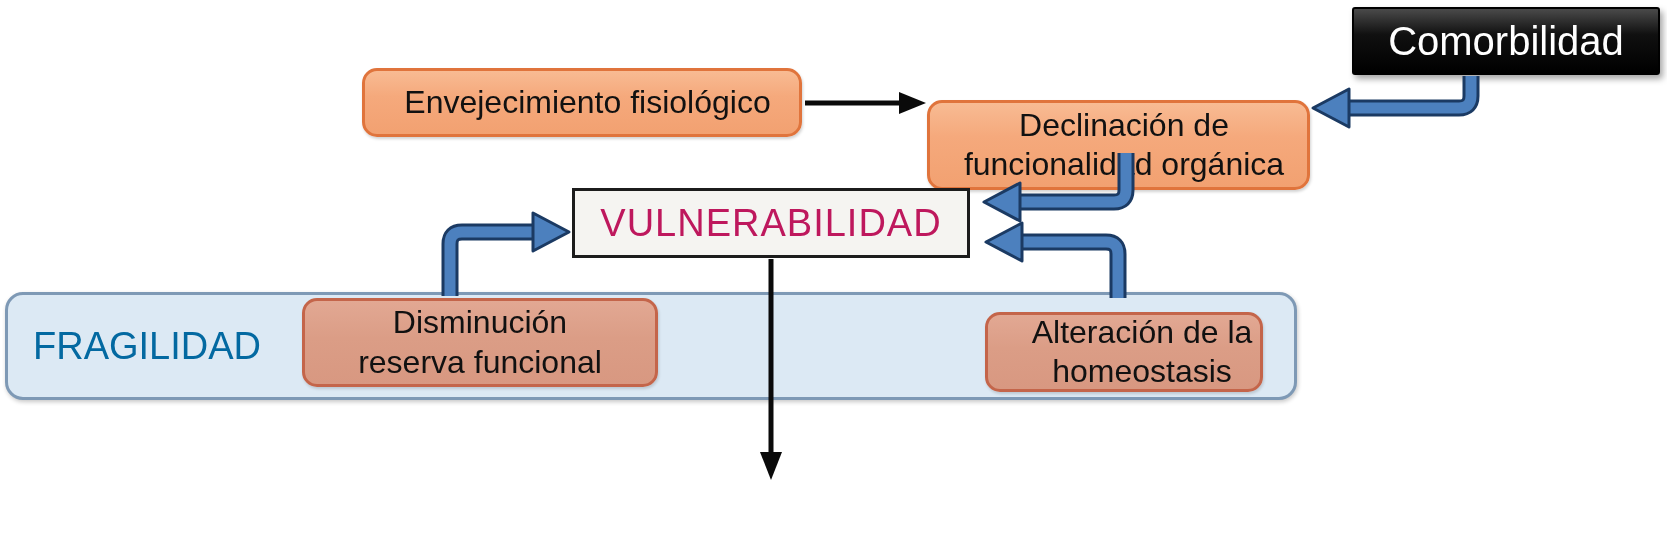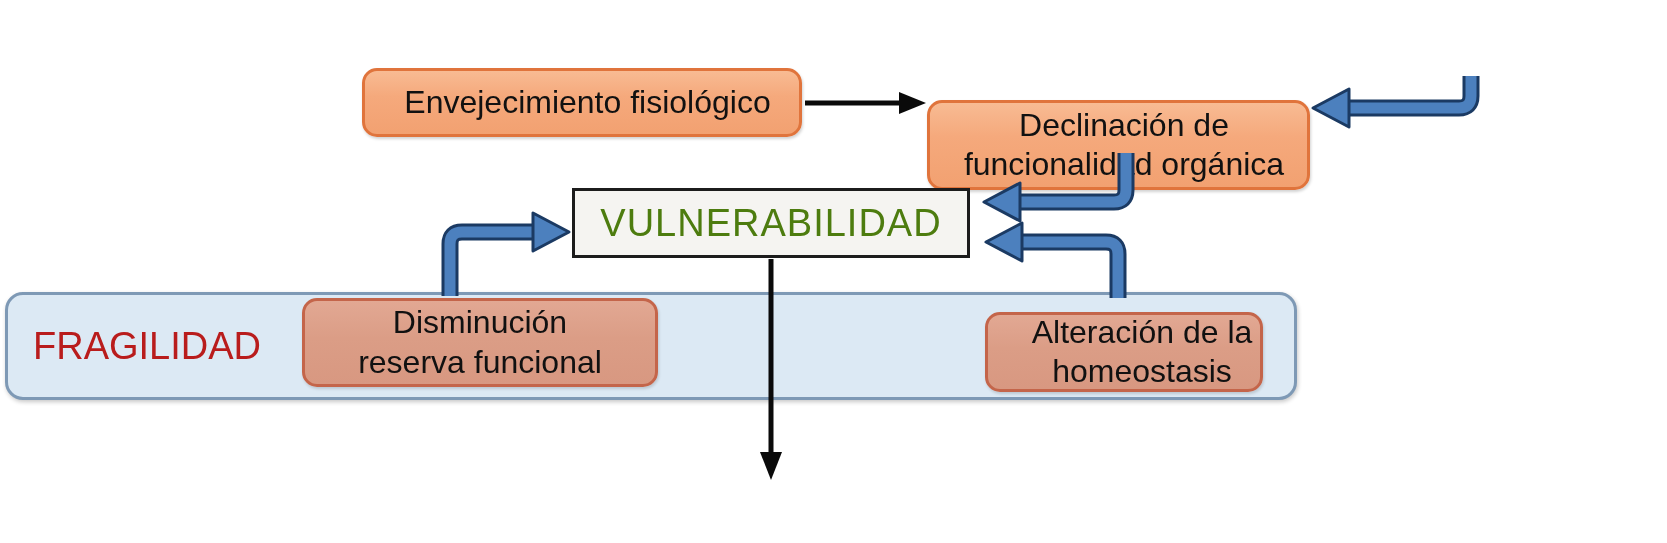--- a/index.html
+++ b/index.html
@@ -40,53 +40,54 @@
     background:linear-gradient(180deg,#4a4a4a 0%,#101010 40%,#000000 100%);
     border:2px solid #000;
     border-radius:3px;
     color:#ffffff;
     font-size:40px;
     box-shadow:3px 4px 6px rgba(0,0,0,0.35);
   }
   .vulnerabilidad{
     background:#f5f4f1;
     border:3px solid #1c1c1c;
-    color:#4d7c0f;
+    color:#be185d;
     font-size:38px;
     letter-spacing:1px;
   }
   .band{
     background:#dce9f4;
     border:3px solid #7e99b5;
     border-radius:18px;
     box-shadow:1px 2px 4px rgba(0,0,0,0.22);
   }
   .band-label{
     position:absolute;
     left:25px;top:0;height:100%;
     display:flex;align-items:center;
     font-size:38px;
-    color:#b91c1c;
+    color:#0369a1;
   }
   .aumento{
     background:#ffffff;
     border:2px solid #84add9;
     font-size:34px;
   }
 </style>
 </head>
 <body>
 
 <div id="canvas">
 
   <div class="node orange" style="left:362px;top:68px;width:440px;height:69px;">Envejecimiento fisiológico</div>
 
   <div class="node orange" style="left:927px;top:60px;width:383px;height:90px;margin-top:40px;">Declinación de
 funcionalidad orgánica</div>
 
+  <div class="node comorbilidad" style="left:1352px;top:7px;width:308px;height:68px;">Comorbilidad</div>
 
   <div class="node vulnerabilidad" style="left:572px;top:188px;width:398px;height:70px;">VULNERABILIDAD</div>
 
   <div class="node band" style="left:5px;top:292px;width:1292px;height:108px;">
     <span class="band-label">FRAGILIDAD</span>
   </div>
 
   <div class="node salmon" style="left:302px;top:298px;width:356px;height:89px;">Disminución
 reserva funcional</div>
 

